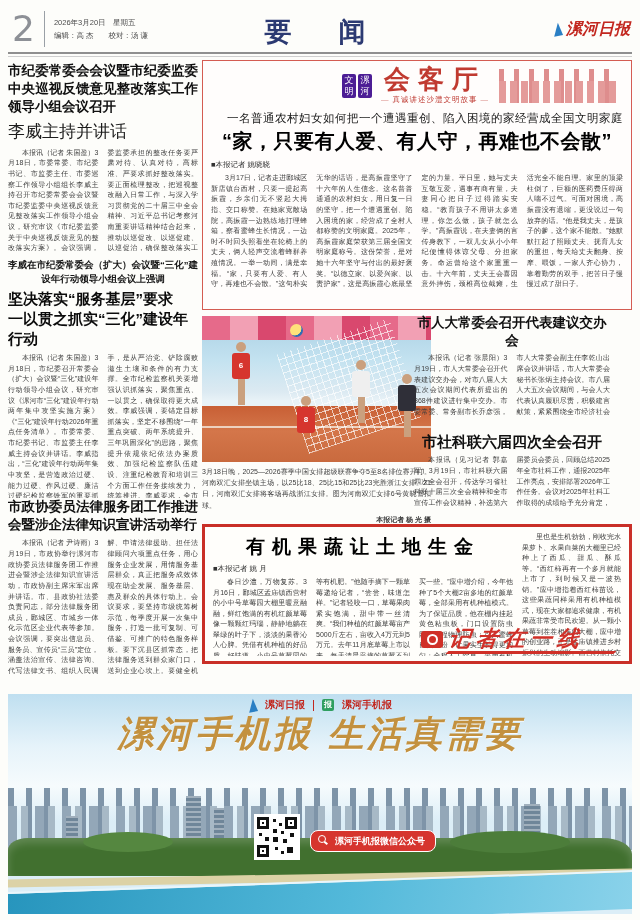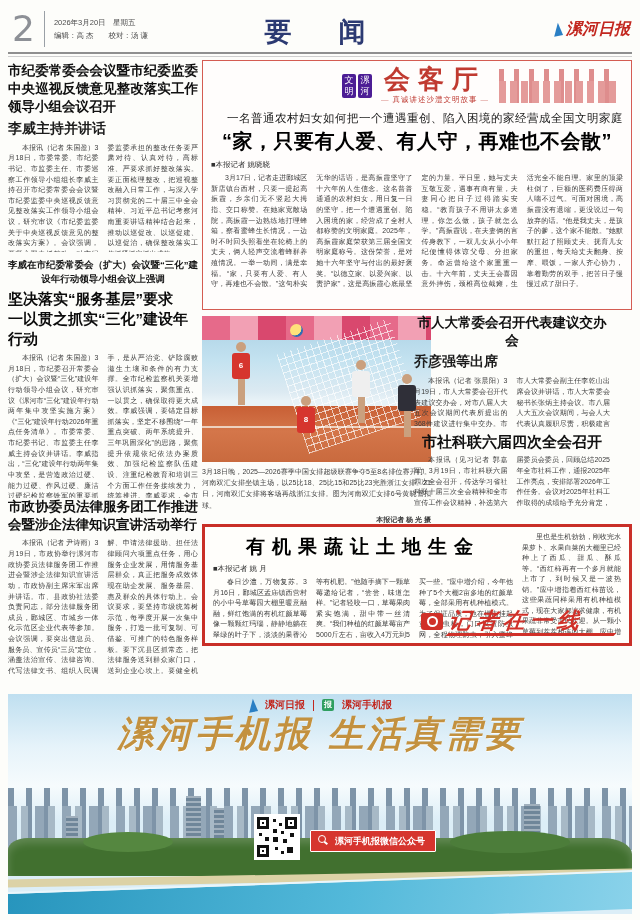--- a/index.html
+++ b/index.html
@@ -16,21 +16,21 @@
             font-size:16px;font-family:"DejaVu Serif",serif;font-style:italic;}
   .sail{width:0;height:0;border-left:6px solid transparent;border-right:3px solid transparent;
         border-bottom:13px solid #2a7fc4;transform:rotate(-10deg);}
   .rule{position:absolute;left:8px;right:8px;}
   .r1{top:52px;height:2px;background:#8f8f8f;}
   .r2{top:56px;height:1px;background:#cfcfcf;}
   
   .hl{font-size:13.5px;font-weight:700;color:#101010;line-height:1.35;margin:0 0 3px;text-align:justify;}
   .body{font-size:7px;line-height:1.52;color:#3c3c3c;text-align:justify;column-count:2;column-gap:9px;
         text-indent:2em;overflow:hidden;}
-  .subhead{font-size:14px;font-weight:700;color:#1c1c1c;margin:0 0 5px;}
+  .subhead{font-size:17px;font-weight:400;color:#1c1c1c;margin:0 0 5px;}
   
   .col-left{position:absolute;left:8px;top:62px;width:190px;height:628px;}
   .la1{height:190px;overflow:hidden;}
   .la1 .body{height:136px;}
   .la2{height:244px;overflow:hidden;margin-top:2px;}
   .kicker{font-size:9.5px;font-weight:700;text-align:center;line-height:1.5;color:#151515;margin:4px 0 2px;}
   .hl2{font-size:15px;font-weight:900;line-height:1.3;color:#0b0b0b;margin:1px 0;}
   .la2 .body{height:158px;margin-top:5px;}
   .la3{height:186px;overflow:hidden;margin-top:0;}
   .la3 .body{height:140px;margin-top:4px;}
@@ -79,21 +79,21 @@
   .vb-credit{text-align:right;font-weight:700;margin-top:3px;}
   
   .col-right{position:absolute;left:414px;top:314px;width:196px;height:206px;}
   .ra1{height:114px;overflow:hidden;}
   .ra1 .hl{text-align:center;font-size:13.5px;}
   .ra1 .body{height:72px;}
   .ra2{height:88px;overflow:hidden;margin-top:4px;}
   .ra2 .hl{text-align:center;font-size:15px;}
   .ra2 .body{height:62px;}
   
-  .organic{position:absolute;left:202px;top:524px;width:430px;height:122px;border:3px solid #c92f27;
+  .organic{position:absolute;left:202px;top:524px;width:430px;height:140px;border:3px solid #c92f27;
            background:#fffefb;box-sizing:border-box;padding:5px 8px;display:flex;gap:9px;}
   .org-main{width:300px;display:flex;flex-direction:column;}
   .org-hl{font-size:19px;font-weight:900;text-align:center;letter-spacing:7px;color:#000;margin:2px 0 4px;}
   .org-byline{font-size:7.5px;margin:0 0 3px;color:#333;}
   .org-body{font-size:7px;line-height:1.5;column-count:3;column-gap:9px;text-align:justify;flex:1;
             overflow:hidden;text-indent:2em;color:#3c3c3c;}
   .org-side{flex:1;font-size:7px;line-height:1.5;text-align:justify;overflow:hidden;padding-bottom:38px;
             text-indent:2em;color:#3c3c3c;}
   .reporter-logo{position:absolute;right:10px;bottom:6px;width:198px;height:32px;display:flex;
             align-items:center;gap:6px;}
@@ -127,21 +127,21 @@
   .t4{left:58px;bottom:64px;width:12px;height:34px;}
   .trees{position:absolute;left:0;right:0;top:50px;height:38px;background:#41702f;
       border-radius:20px 30px 0 0/12px 16px;box-shadow:inset 0 5px 9px rgba(255,255,255,.18);}
   .trees::before{content:"";position:absolute;left:12%;top:-6px;width:90px;height:20px;border-radius:50%;background:#558740;}
   .trees::after{content:"";position:absolute;right:10%;top:-7px;width:120px;height:22px;border-radius:50%;background:#4c7d3a;}
   .bank{position:absolute;left:0;right:0;top:86px;height:8px;background:#dcd2a6;transform:skewY(-1deg);}
   .river{position:absolute;left:0;right:0;top:93px;bottom:-6px;transform:skewY(-2deg);
       background:linear-gradient(100deg,#2795bd,#53b9da 55%,#8ad2ea);border-top:2px solid #eaf6fb;}
   .qr{position:absolute;left:246px;top:26px;width:46px;height:46px;background:#fff;padding:3px;box-sizing:border-box;}
   .b-btn{position:absolute;left:302px;top:42px;height:20px;line-height:20px;background:#d6352e;
-      border:1px solid #fff;border-radius:1px;color:#fff;font-size:9px;font-weight:700;padding:0 10px 0 24px;}
+      border:1px solid #fff;border-radius:8px;color:#fff;font-size:9px;font-weight:700;padding:0 10px 0 24px;}
   .mag{position:absolute;left:7px;top:4px;width:9px;height:9px;}
   .mag::before{content:"";position:absolute;left:0;top:0;width:6px;height:6px;border:1.5px solid #fff;border-radius:50%;}
   .mag::after{content:"";position:absolute;left:6px;top:7px;width:4px;height:1.5px;background:#fff;transform:rotate(40deg);}
 </style>
 </head>
 <body>
 
 <div class="page">
 
   <header class="hdr">
@@ -222,21 +222,20 @@
     </div>
   </figure>
   <div class="vb-cap">
     <span>3月18日晚，2025—2026赛季中国女排超级联赛争夺5至8名排位赛开打。河南双汇女排坐镇主场，以25比18、25比15和25比23完胜浙江女排。21日，河南双汇女排将客场再战浙江女排。图为河南双汇女排6号黄晓雪扣球。</span>
     <div class="vb-credit">本报记者 杨 光 摄</div>
   </div>
 
   <section class="col-right">
     <article class="ra1">
       <h2 class="hl">市人大常委会召开代表建议交办会</h2>
-      <div class="subhead">乔彦强等出席</div>
       <div class="body">本报讯（记者 张晨阳）3月19日，市人大常委会召开代表建议交办会，对市八届人大五次会议期间代表所提出的368件建议进行集中交办。市委常委、常务副市长乔彦强，市人大常委会副主任李乾山出席会议并讲话，市人大常委会秘书长张炳主持会议。市八届人大五次会议期间，与会人大代表认真履职尽责，积极建言献策，紧紧围绕全市经济社会发展大局和人民群众关心的热点难点问题，共提出建议、批评和意见368件。市人大常委会主任会议研究后，选取其中8件作为重点建议。李乾山要求，各承办单位和协办单位要深化思想认识，增强办理代表建议的责任感使命感；要压实工作举措，提升办理代表建议的针对性实效性；要加大督办力度，提高办理代表建议的群众满意率。乔彦强指出，各承办单位要提高思想认识，压实办理责任，聚焦质量实效，构建高效协同的联动机制，以高度负责的态度、更加务实的作风，高标准高质量完成今年建议办理工作。</div>
     </article>
     <article class="ra2">
       <h2 class="hl">市社科联六届四次全会召开</h2>
       <div class="body">本报讯（见习记者 郭嘉军）3月19日，市社科联六届四次全会召开，传达学习省社科联十届三次全会精神和全市宣传工作会议精神，补选第六届委员会委员，回顾总结2025年全市社科工作，通报2025年工作亮点，安排部署2026年工作任务。会议对2025年社科工作取得的成绩给予充分肯定，并结合新形势对我市2026年社科工作提出新要求，指明今年社科工作的重点和方向。会议强调，全市社科界要强化思想武装，坚持用党的创新理论凝心铸魂；要着力服务大局，充分彰显社科智库参谋辅政职能；要强化阵地管理，有效发挥社科阵地传播党的声音、服务人民群众的作用；要创新组织形式，有效激发社科人才队伍整体活力。市社科联还召开了六届六次主席团会议，审议通过了《2026年漯河社科工作要点（征求意见稿）》。</div>
     </article>
   </section>
 
   <section class="organic">
     <div class="org-main">

